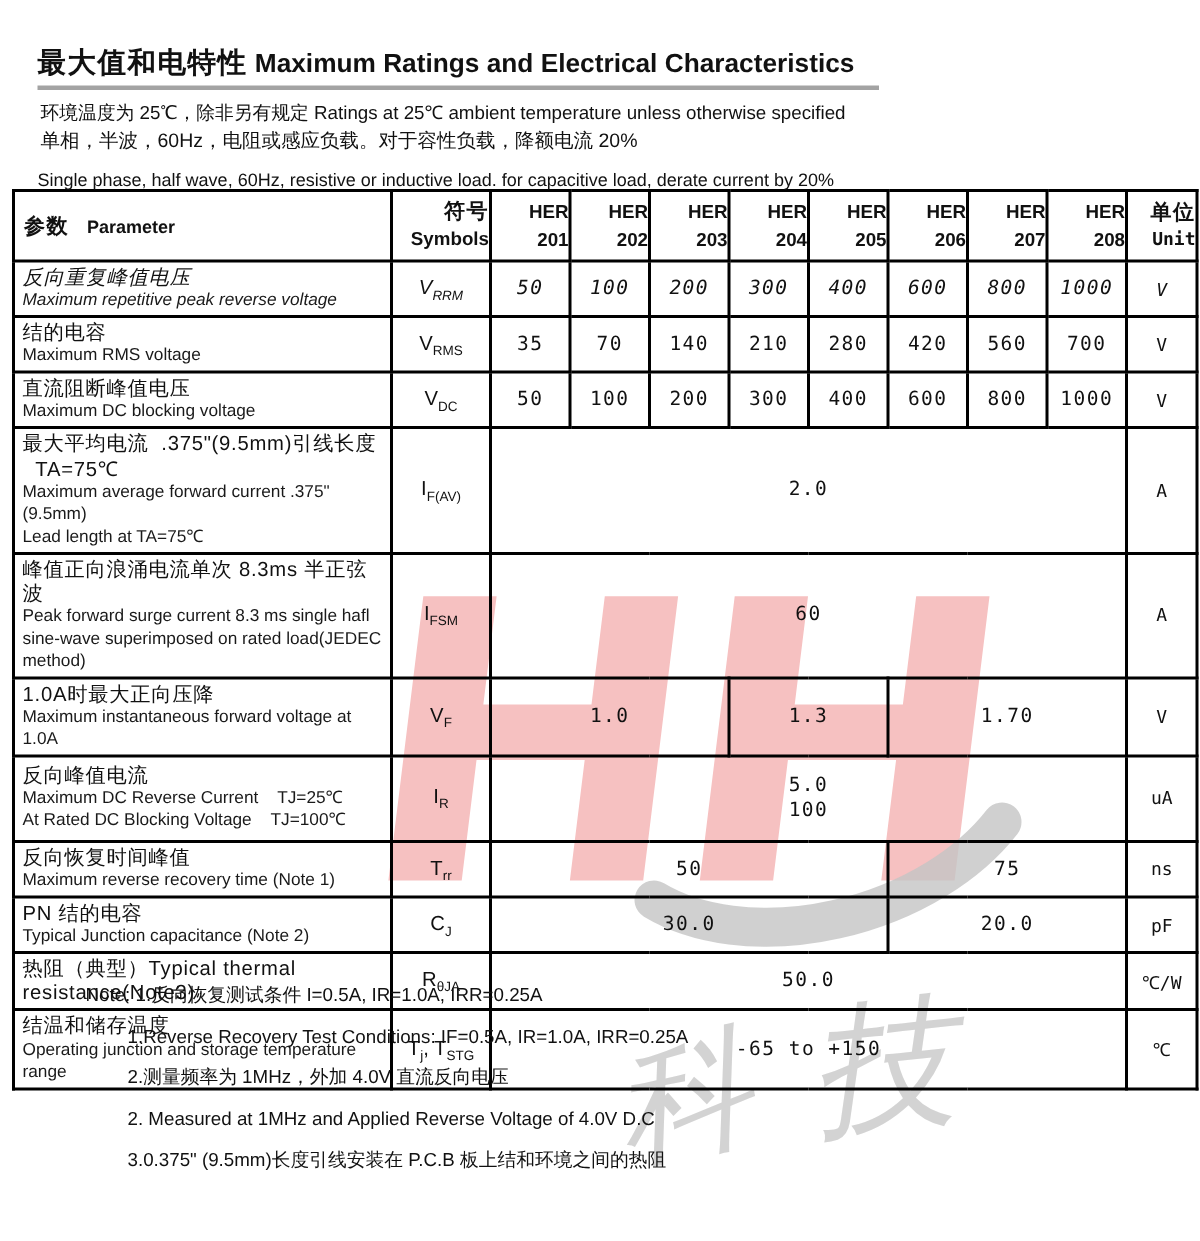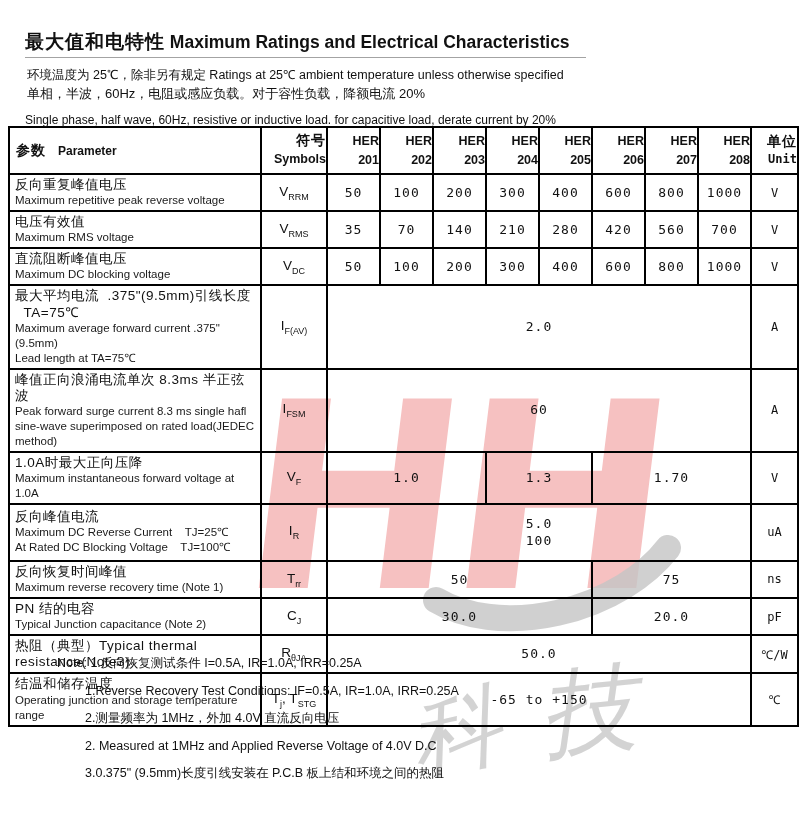--- a/index.html
+++ b/index.html
@@ -11,21 +11,21 @@
   .wm-hh{left:246px;top:368px;font-family:"DejaVu Sans",sans-serif;font-weight:bold;
          font-size:260px;line-height:1;color:#f6c1c1;letter-spacing:-10px;
          transform:skewX(-7deg);user-select:none;}
   .wm-svg{left:0;top:0;}
   .wm-char{color:#cccccc;opacity:.85;font-family:"DejaVu Serif",serif;font-style:italic;user-select:none;}
   .wm-ke{left:410px;top:672px;font-size:90px;transform:rotate(-12deg);}
   .wm-ji{left:540px;top:648px;font-size:96px;transform:rotate(-6deg);}
 
   
   .title{position:absolute;left:25px;top:29px;z-index:2;font-weight:bold;
-         border-bottom:1px solid #a3a3a3;padding:0 16px 2px 0;white-space:nowrap;}
+         border-bottom:3px solid #a3a3a3;padding:0 16px 2px 0;white-space:nowrap;}
   .title .zh{font-size:19px;letter-spacing:1px;}
   .title .en{font-size:17.5px;}
   .intro{position:absolute;z-index:2;white-space:nowrap;}
   .intro1{left:27px;top:66px;font-size:12.5px;}
   .intro2{left:27px;top:85px;font-size:13px;}
   .intro3{left:25px;top:113px;font-size:12px;}
 
   
   table.ratings{position:absolute;left:8px;top:126px;z-index:1;width:789px;
         border-collapse:collapse;table-layout:fixed;background:transparent;}
@@ -46,21 +46,21 @@
   td.c-sym sub{font-size:9px;}
 
   td.c-val{text-align:center;vertical-align:middle;
            font-family:"DejaVu Sans Mono",monospace;font-size:13px;
            letter-spacing:1px;white-space:pre-line;line-height:1.35;}
   td.c-unit{text-align:center;vertical-align:middle;
             font-family:"DejaVu Sans Mono",monospace;font-size:12px;}
 
   
   #tb tr:nth-child(1){height:47px;}
-  #tb tr:nth-child(2){height:33px;}
+  #tb tr:nth-child(2){height:33px;font-style:italic;}
   #tb tr:nth-child(3){height:35px;}
   #tb tr:nth-child(4){height:34px;}
   #tb tr:nth-child(5){height:66px;}
   #tb tr:nth-child(6){height:68px;}
   #tb tr:nth-child(7){height:34px;}
   #tb tr:nth-child(8){height:57px;}
   #tb tr:nth-child(9){height:34px;}
   #tb tr:nth-child(10){height:37px;}
   #tb tr:nth-child(11){height:24px;}
   #tb tr:nth-child(12){height:52px;}
@@ -159,21 +159,21 @@
           <td class="c-val" colspan="1">200</td>
           <td class="c-val" colspan="1">300</td>
           <td class="c-val" colspan="1">400</td>
           <td class="c-val" colspan="1">600</td>
           <td class="c-val" colspan="1">800</td>
           <td class="c-val" colspan="1">1000</td>
           <td class="c-unit">V</td>
         </tr>
         <tr>
           <td class="c-param">
-            <div class="p-zh">电压有效值</div>
+            <div class="p-zh">结的电容</div>
             <div class="p-en">Maximum RMS voltage</div>
           </td>
           <td class="c-sym"><span>V</span><sub>RMS</sub></td>
           <td class="c-val" colspan="1">35</td>
           <td class="c-val" colspan="1">70</td>
           <td class="c-val" colspan="1">140</td>
           <td class="c-val" colspan="1">210</td>
           <td class="c-val" colspan="1">280</td>
           <td class="c-val" colspan="1">420</td>
           <td class="c-val" colspan="1">560</td>

